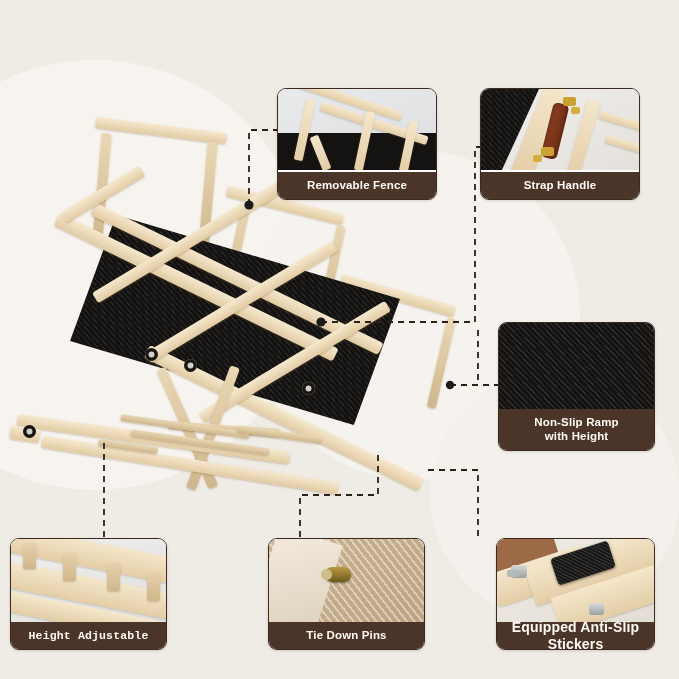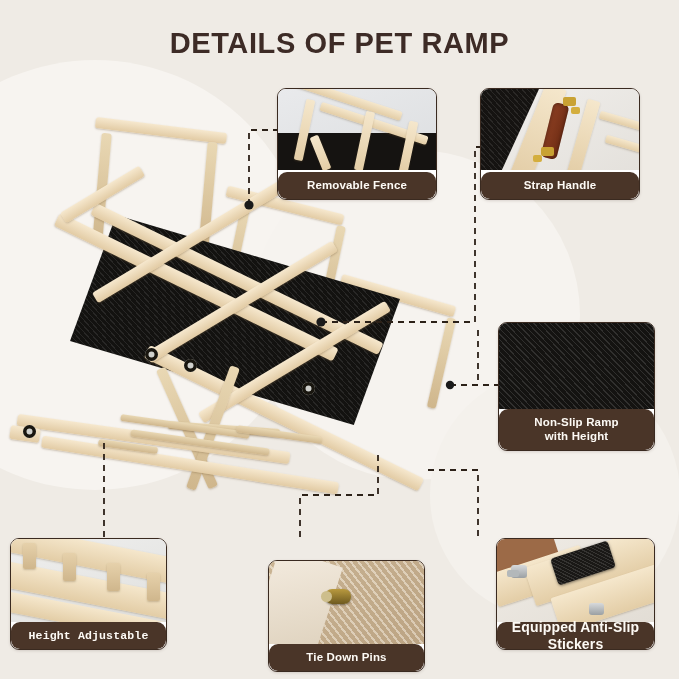--- a/index.html
+++ b/index.html
@@ -35,21 +35,21 @@
     background:#ffffff;
     overflow:hidden;
     box-shadow:0 1px 3px rgba(60,40,30,.16);
   }
   .card .pic{position:absolute;left:0;right:0;top:0;overflow:hidden;}
   .card .cap{
     position:absolute;left:0;right:0;bottom:0;
     background:#4a3528;color:#fdfaf5;
     font-size:11.5px;font-weight:bold;
     display:flex;align-items:center;justify-content:center;
-    text-align:center;line-height:1.15;letter-spacing:.15px;border-radius:9px;
+    text-align:center;line-height:1.15;letter-spacing:.15px;
   }
   .card .cap.two{font-size:11.5px;text-align:center;}
   .plank{position:absolute;background:linear-gradient(180deg,#f5e7cc,#e3cda6);
          border-radius:2px;box-shadow:0 1px 2px rgba(110,85,50,.3);}
   .blackmat{position:absolute;background:#151311;}
   .grooves{position:absolute;inset:0;
      background:repeating-linear-gradient(48deg,rgba(255,255,255,.09) 0 1px,rgba(0,0,0,0) 1px 4px);}
 
   
   .product{position:absolute;left:0;top:95px;width:520px;height:430px;}
@@ -62,21 +62,20 @@
 </style>
 </head>
 <body>
 
 <div class="stage">
 
   <div class="bg-blob b1"></div>
   <div class="bg-blob b2"></div>
   <div class="bg-blob b3"></div>
 
-  <div class="title">DETAILS OF PET RAMP</div>
 
   <div class="product">
 
     <div class="rail" style="left:95px;top:30px;width:132px;height:11px;transform:rotate(7deg);"></div>
     <div class="rail raildark" style="left:97px;top:38px;width:10px;height:110px;transform:rotate(5deg);"></div>
     <div class="rail raildark" style="left:203px;top:47px;width:10px;height:108px;transform:rotate(5deg);"></div>
 
     <div class="rail" style="left:225px;top:105px;width:120px;height:11px;transform:rotate(14deg);"></div>
     <div class="rail raildark" style="left:231px;top:112px;width:9px;height:96px;transform:rotate(12deg);"></div>
     <div class="rail raildark" style="left:327px;top:130px;width:9px;height:96px;transform:rotate(12deg);"></div>
@@ -187,21 +186,21 @@
       <div class="plank" style="left:-14px;top:40px;width:200px;height:26px;transform:rotate(11deg);"></div>
       <div class="plank" style="left:-14px;top:70px;width:200px;height:20px;transform:rotate(11deg);"></div>
       <div class="plank" style="left:12px;top:4px;width:13px;height:26px;background:linear-gradient(180deg,#e6d1ab,#cfb68c);"></div>
       <div class="plank" style="left:52px;top:14px;width:13px;height:28px;background:linear-gradient(180deg,#e6d1ab,#cfb68c);"></div>
       <div class="plank" style="left:96px;top:24px;width:13px;height:28px;background:linear-gradient(180deg,#e6d1ab,#cfb68c);"></div>
       <div class="plank" style="left:136px;top:34px;width:13px;height:28px;background:linear-gradient(180deg,#e6d1ab,#cfb68c);"></div>
     </div>
     <div class="cap" style="height:27px;">Height Adjustable</div>
   </div>
 
-  <div class="card" style="left:268px;top:560px;width:155px;height:110px;">
+  <div class="card" style="left:268px;top:538px;width:155px;height:110px;">
     <div class="pic" style="height:83px;background:linear-gradient(140deg,#d9c5a5,#c9b292);">
       <div class="grooves" style="background:repeating-linear-gradient(52deg,rgba(255,255,255,.30) 0 2px,rgba(120,90,55,.16) 2px 6px);"></div>
       <div style="position:absolute;left:-6px;top:-6px;width:66px;height:100px;
            background:linear-gradient(150deg,#f4ece0,#ddd0bb);transform:rotate(18deg);"></div>
       <div style="position:absolute;left:56px;top:28px;width:26px;height:15px;border-radius:7px;
            background:linear-gradient(180deg,#b99a3f,#6e5a20);box-shadow:0 1px 2px rgba(0,0,0,.4);"></div>
       <div style="position:absolute;left:52px;top:30px;width:11px;height:11px;border-radius:50%;
            background:#cdbe8c;"></div>
     </div>
     <div class="cap" style="height:27px;">Tie Down Pins</div>

